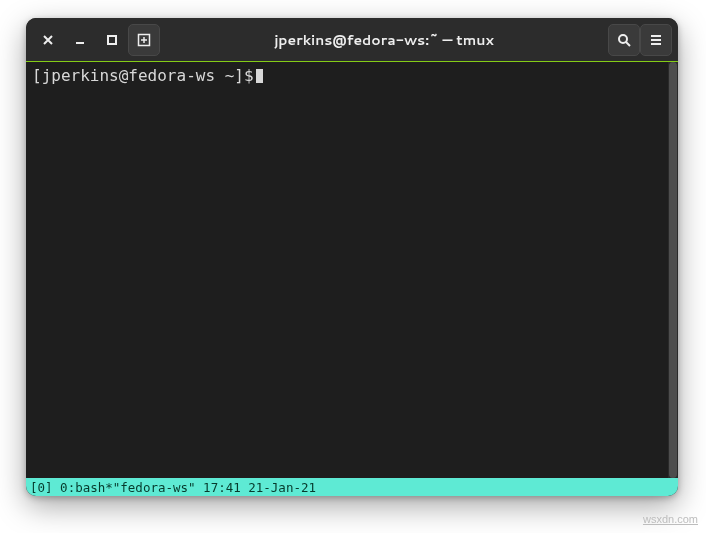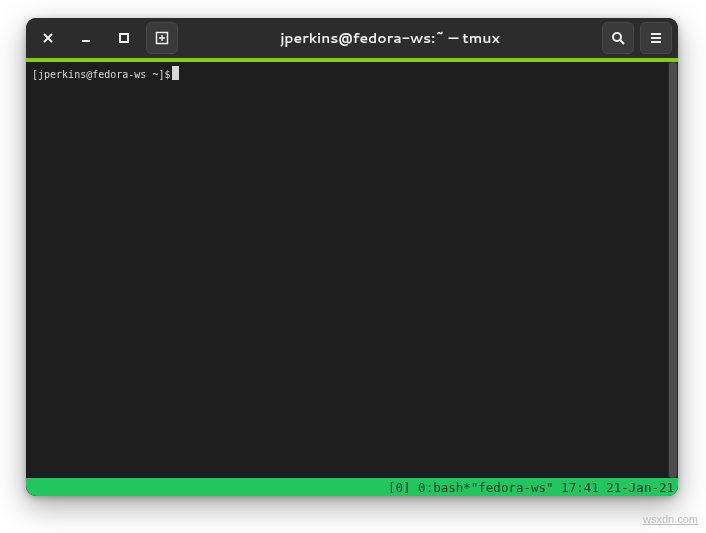--- a/index.html
+++ b/index.html
@@ -23,25 +23,24 @@
     display: flex;
     flex-direction: column;
     overflow: hidden;
   }
   .titlebar {
     height: 44px;
     background: #2c2c2c;
     display: flex;
     align-items: center;
     padding: 0 6px;
-    gap: 6px;
     color: #eeeeee;
     font-weight: 700;
     font-size: 14px;
-    border-bottom: 4px solid #84cc16;
+    border-bottom: 1px solid #84cc16;
   }
   .tb-btn {
     width: 32px;
     height: 32px;
     border-radius: 5px;
     display: flex;
     align-items: center;
     justify-content: center;
     color: #eeeeee;
     cursor: pointer;
@@ -63,21 +62,21 @@
   .terminal-area {
     flex: 1;
     background: #1e1e1e;
     position: relative;
     display: flex;
   }
   .terminal {
     flex: 1;
     padding: 4px 6px;
     font-family: "DejaVu Sans Mono", "Liberation Mono", monospace;
-    font-size: 10px;
+    font-size: 16px;
     color: #d8d8d8;
     line-height: 1.3;
     white-space: pre;
   }
   .cursor {
     display: inline-block;
     width: 7px;
     height: 14px;
     background: #d8d8d8;
     vertical-align: -2px;
@@ -92,26 +91,26 @@
     position: absolute;
     top: 0;
     left: 1px;
     right: 1px;
     height: 100%;
     background: #4d4d4d;
     border-radius: 4px;
   }
   .statusbar {
     height: 18px;
-    background: #22c55e;
+    background: #5eead4;
     color: #063a2c;
     font-family: "DejaVu Sans Mono", "Liberation Mono", monospace;
     font-size: 12.5px;
     display: flex;
-    justify-content: flex-end;
+    justify-content: flex-start;
     align-items: center;
     padding: 0 4px;
     overflow: hidden;
     white-space: nowrap;
   }
   .watermark {
     position: absolute;
     right: 8px;
     bottom: 8px;
     font-size: 11px;

